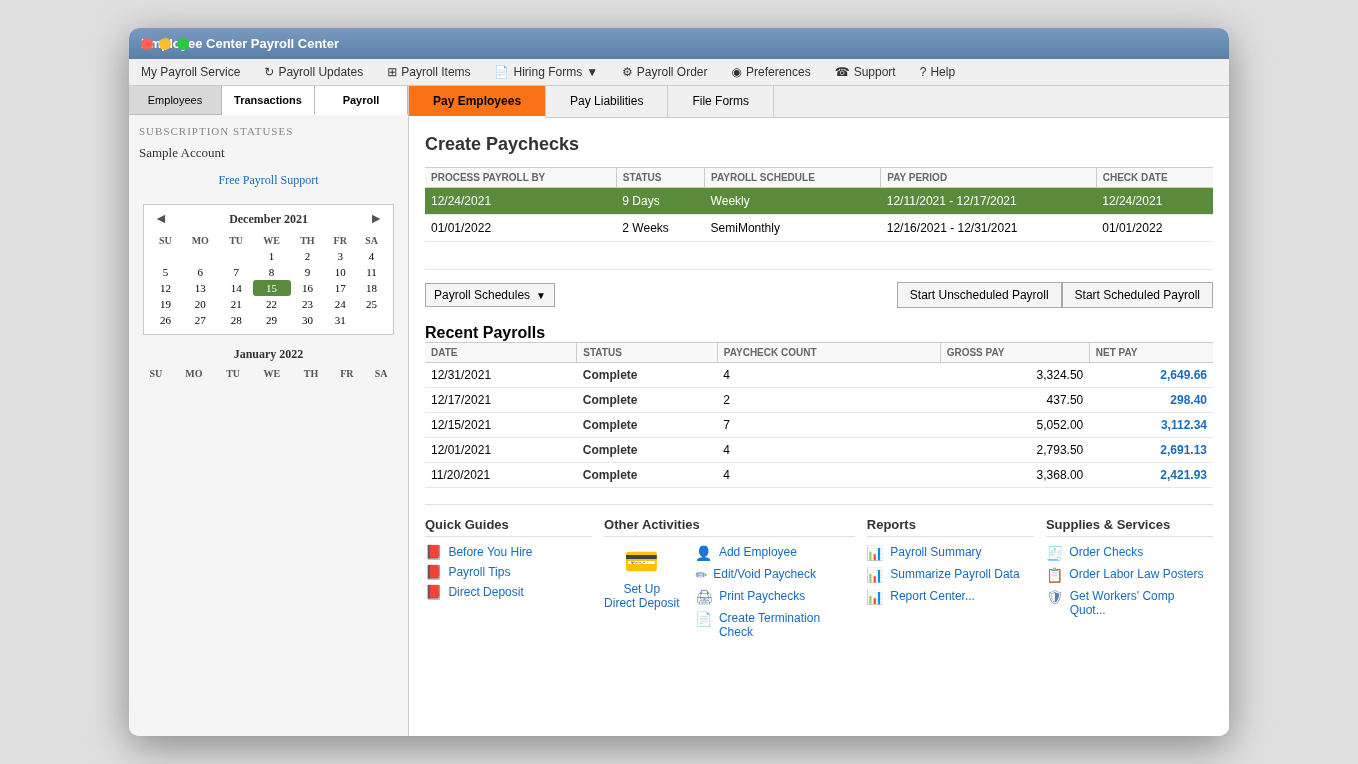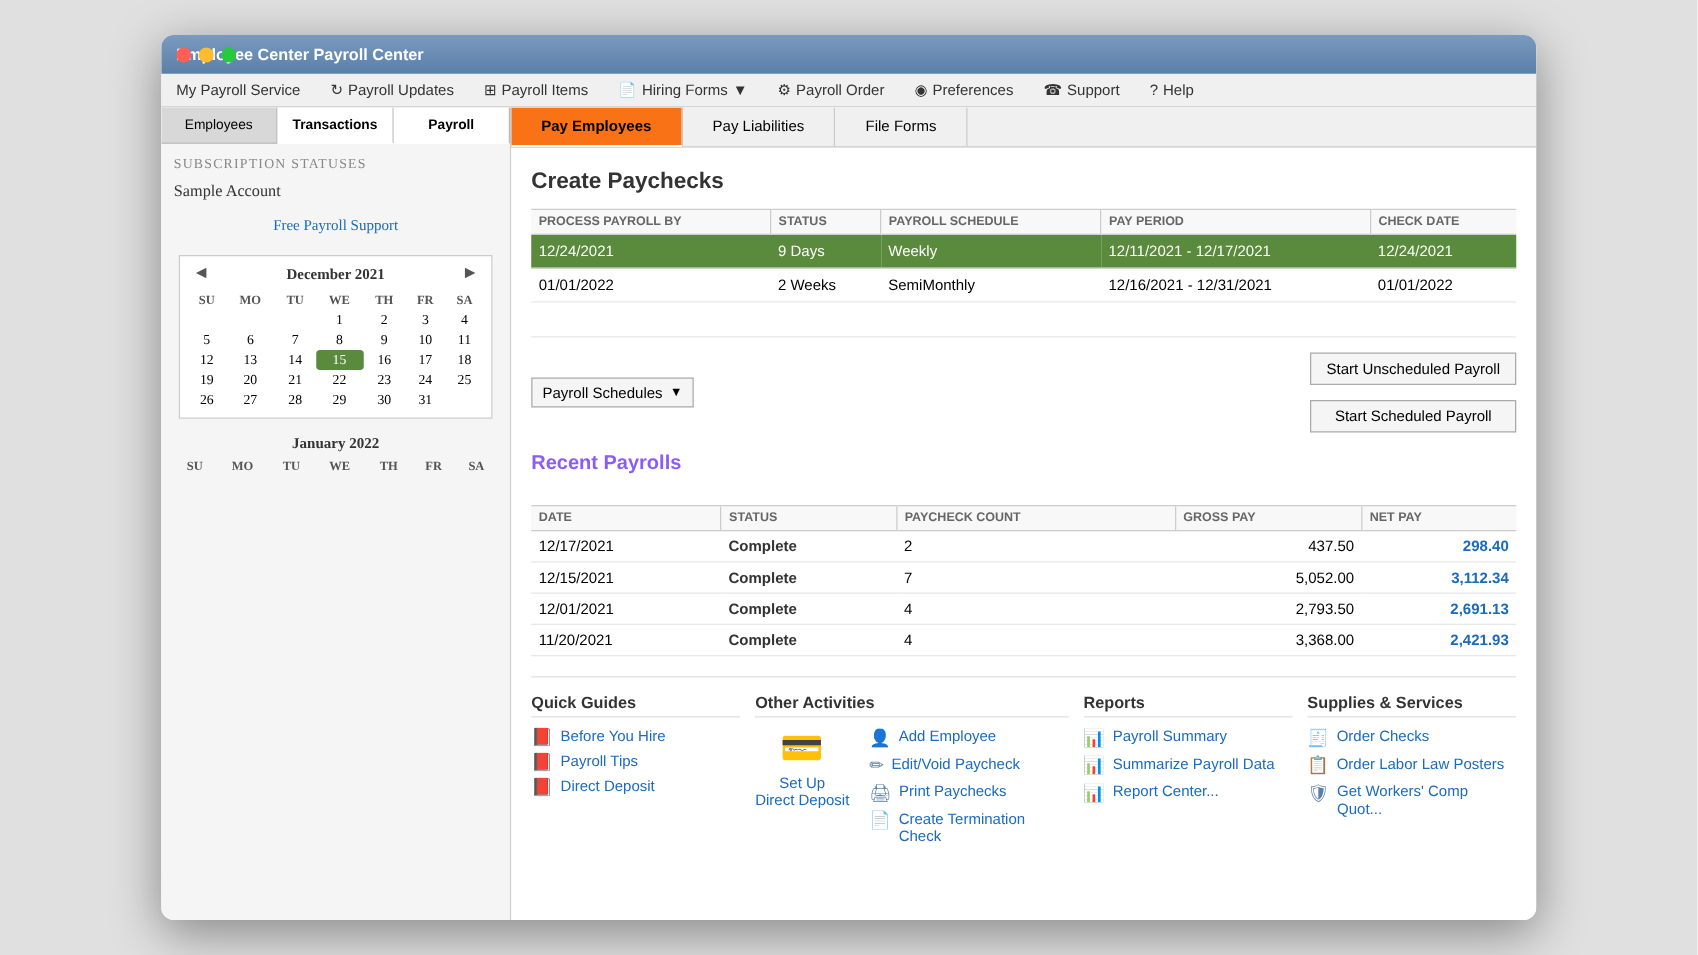--- a/index.html
+++ b/index.html
@@ -56,25 +56,25 @@
     .payroll-table { width: 100%; border-collapse: collapse; margin-bottom: 12px; }
     .payroll-table th { font-size: 10px; color: #666; text-transform: uppercase; border-top: 1px solid #ccc; border-bottom: 1px solid #ccc; padding: 4px 6px; text-align: left; background: #f8f8f8; }
     .payroll-table td { padding: 6px 6px; border-bottom: 1px solid #e8e8e8; font-size: 12px; }
     .payroll-table tr.highlighted { background: #5a8a3c; color: #fff; }
     .payroll-table tr.highlighted td { color: #fff; }
     .col-divider { border-left: 1px solid #ccc; }
     
     .payroll-controls { display: flex; align-items: center; justify-content: space-between; margin-bottom: 16px; }
     .dropdown-btn { display: flex; align-items: center; border: 1px solid #aaa; background: #f5f5f5; padding: 4px 8px; font-size: 12px; cursor: pointer; }
     .dropdown-arr { margin-left: 6px; font-size: 10px; }
-    .btn-group { display: flex; gap: 12px; flex-direction: column; }
+    .btn-group { display: flex; gap: 0; }
     .action-btn { border: 1px solid #aaa; background: #f5f5f5; padding: 5px 12px; font-size: 12px; cursor: pointer; }
     
     .recent-section { margin-bottom: 16px; }
-    .recent-title { font-size: 16px; font-weight: bold; color: #8b5cf6; margin-bottom: 24px; }
+    .recent-title { font-size: 16px; font-weight: bold; color: #000000; margin-bottom: 0; }
     
     .recent-table { width: 100%; border-collapse: collapse; }
     .recent-table th { font-size: 10px; color: #666; text-transform: uppercase; border-top: 1px solid #ccc; border-bottom: 1px solid #ccc; padding: 4px 6px; text-align: left; background: #f8f8f8; }
     .recent-table td { padding: 5px 6px; border-bottom: 1px solid #e8e8e8; font-size: 12px; }
     .recent-table td.amount { text-align: right; }
     .recent-table td.net-pay { color: #1a6bbd; text-align: right; font-weight: bold; }
     .status-complete { font-weight: bold; color: #333; }
     
     .bottom-panels { display: flex; gap: 12px; padding: 0 0 12px 0; border-top: 1px solid #e0e0e0; padding-top: 12px; }
     .panel { flex: 1; }
@@ -294,20 +294,27 @@
             <thead>
               <tr>
                 <th>DATE</th>
                 <th class="col-divider">STATUS</th>
                 <th class="col-divider">PAYCHECK COUNT</th>
                 <th class="col-divider">GROSS PAY</th>
                 <th class="col-divider">NET PAY</th>
               </tr>
             </thead>
             <tbody>
+              <tr>
+                <td>12/31/2021</td>
+                <td class="status-complete">Complete</td>
+                <td>4</td>
+                <td class="amount">3,324.50</td>
+                <td class="net-pay">2,649.66</td>
+              </tr>
               <tr>
                 <td>12/17/2021</td>
                 <td class="status-complete">Complete</td>
                 <td>2</td>
                 <td class="amount">437.50</td>
                 <td class="net-pay">298.40</td>
               </tr>
               <tr>
                 <td>12/15/2021</td>
                 <td class="status-complete">Complete</td>

